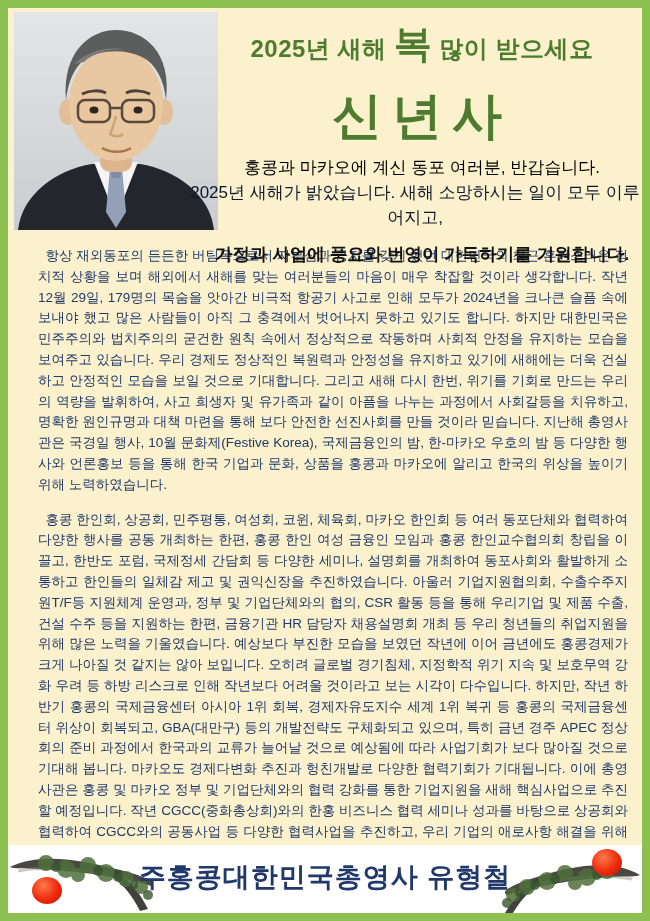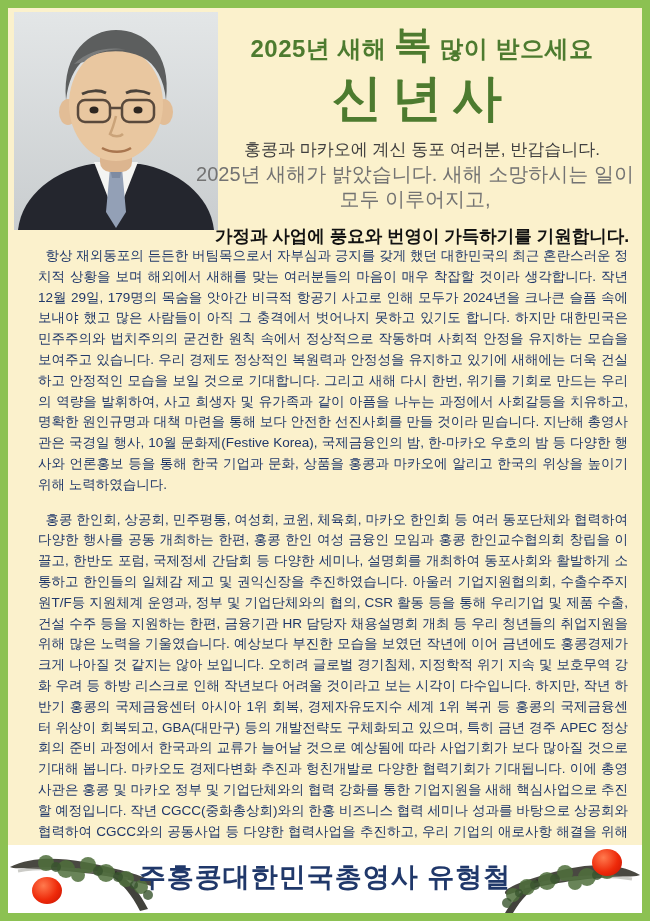--- a/index.html
+++ b/index.html
@@ -26,24 +26,24 @@
     position:absolute; left:196px; right:2px; top:16px;
     text-align:center;
   }
   .greeting-line {
     color:#4d7b2f; font-weight:bold; font-size:24px;
     letter-spacing:0.5px; line-height:40px;
   }
   .greeting-line .emph { font-size:38px; font-weight:bold; }
   .main-title {
     color:#4d7b2f; font-weight:bold; font-size:50px;
-    letter-spacing:10px; line-height:58px; margin-top:0;
+    letter-spacing:10px; line-height:58px; margin-top:18px;
   }
-  .intro { color:#404040; font-size:17px; margin-top:10px; line-height:25px; }
-  .intro-2 { color:#737373; font-size:20px; line-height:25px; margin-left:-14px; }
+  .intro { color:#000000; font-size:17px; margin-top:10px; line-height:25px; }
+  .intro-2 { color:#0f172a; font-size:17px; line-height:25px; margin-left:-14px; }
   .intro-3 { color:#111; font-size:17.5px; font-weight:600; line-height:25px; margin-top:12px; }
   
   .content {
     padding:8px 14px 0 14px;
     color:#20386a;
     font-size:13.5px;
     line-height:20.8px;
     text-align:justify;
   }
   .content p { text-indent:0.55em;margin-left:16px; }

